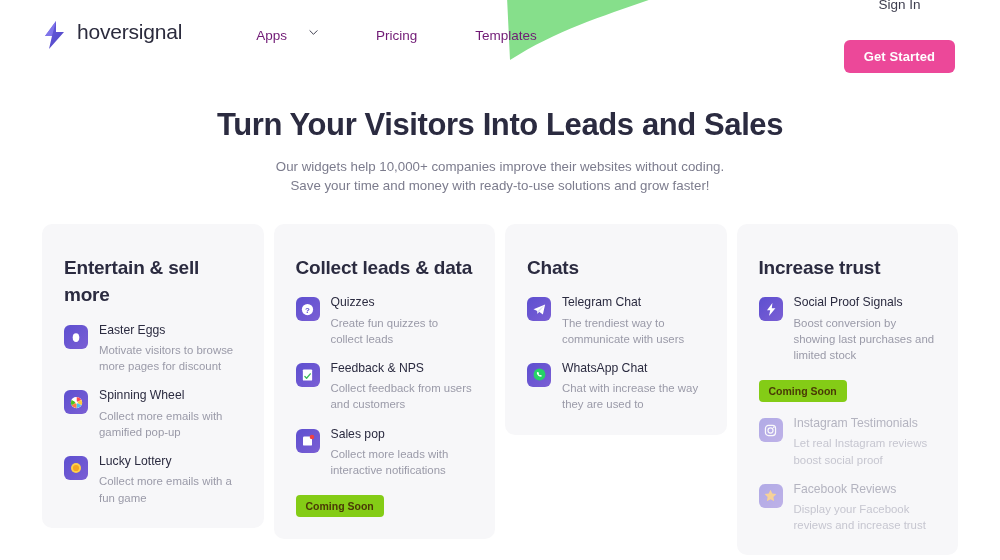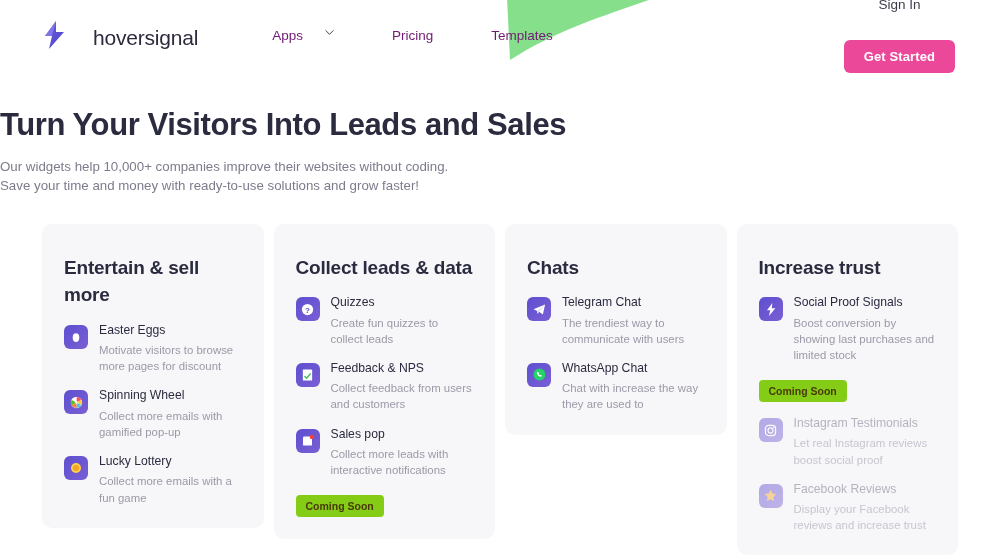--- a/index.html
+++ b/index.html
@@ -19,21 +19,21 @@
   }
   .blob-svg { position: absolute; top: 0; left: 0; }
 
   
   .header {
     position: relative; z-index: 3;
     height: 70px;
     display: flex; align-items: center;
     padding: 0 45px 0 42px;
   }
-  .brand { display: flex; align-items: flex-end; gap: 25px; }
+  .brand { display: flex; align-items: flex-start; gap: 9px; }
   .brand-mark { width: 26px; height: 30px; display: block; }
   .brand-name {
     font-size: 21px; color: #2b2b3d; letter-spacing: -0.2px;
     font-weight: 400;
   }
   .nav {
     display: flex; align-items: center;
     margin-left: 74px; gap: 58px;
   }
   .nav-item {
@@ -49,21 +49,21 @@
   .signin { font-size: 13.5px; color: #3d3d4e; cursor: pointer; }
   .cta {
     background: #ec4899; color: #fff;
     font-size: 13px; font-weight: bold;
     padding: 9px 20px; border-radius: 6px;
     border: none; cursor: pointer; white-space: nowrap;
     letter-spacing: 0.1px;
   }
 
   
-  .hero { position: relative; z-index: 2; text-align: left; margin-top: 36px; }
+  .hero { position: relative; z-index: 2; text-align: center; margin-top: 36px; }
   .hero h1 {
     font-size: 31px; font-weight: bold; color: #2b2b40;
     letter-spacing: -0.4px; line-height: 1.2;
   }
   .hero p {
     margin-top: 14px;
     font-size: 13.3px; color: #7c7c8d; line-height: 1.45;
   }
 
   

